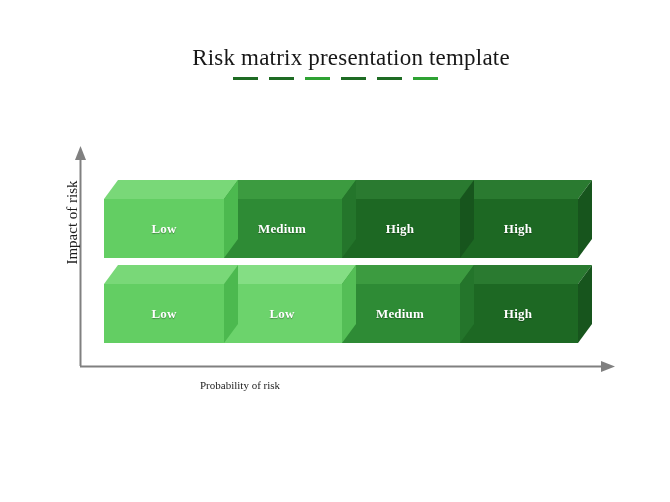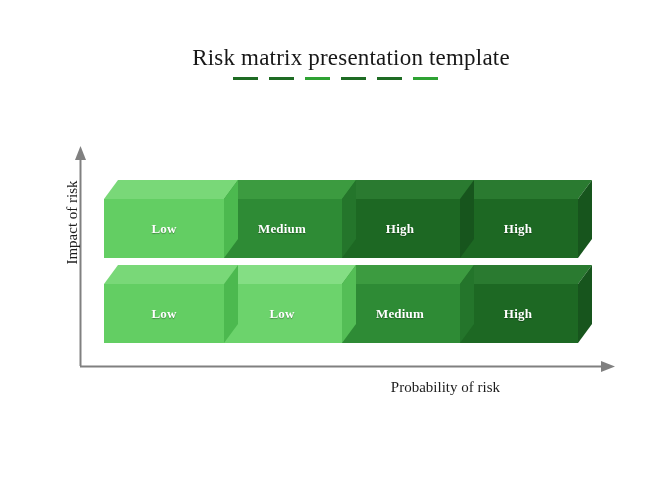--- a/index.html
+++ b/index.html
@@ -71,23 +71,23 @@
     font-family: "Liberation Serif", "DejaVu Serif", serif;
     font-size: 15px;
     color: #1d1d1d;
     white-space: nowrap;
   }
   #x-axis-label {
     position: absolute;
     left: 200px;
     top: 379px;
     width: 300px;
-    text-align: right;
-    font-family: "Liberation Serif", "DejaVu Serif", serif;
-    font-size: 15px;
+    text-align: left;
+    font-family: "Liberation Serif", "DejaVu Serif", serif;
+    font-size: 11px;
     color: #1d1d1d;
     white-space: nowrap;
   }
 
   
   #matrix {
     position: absolute;
     left: 0;
     top: 0;
     width: 670px;

